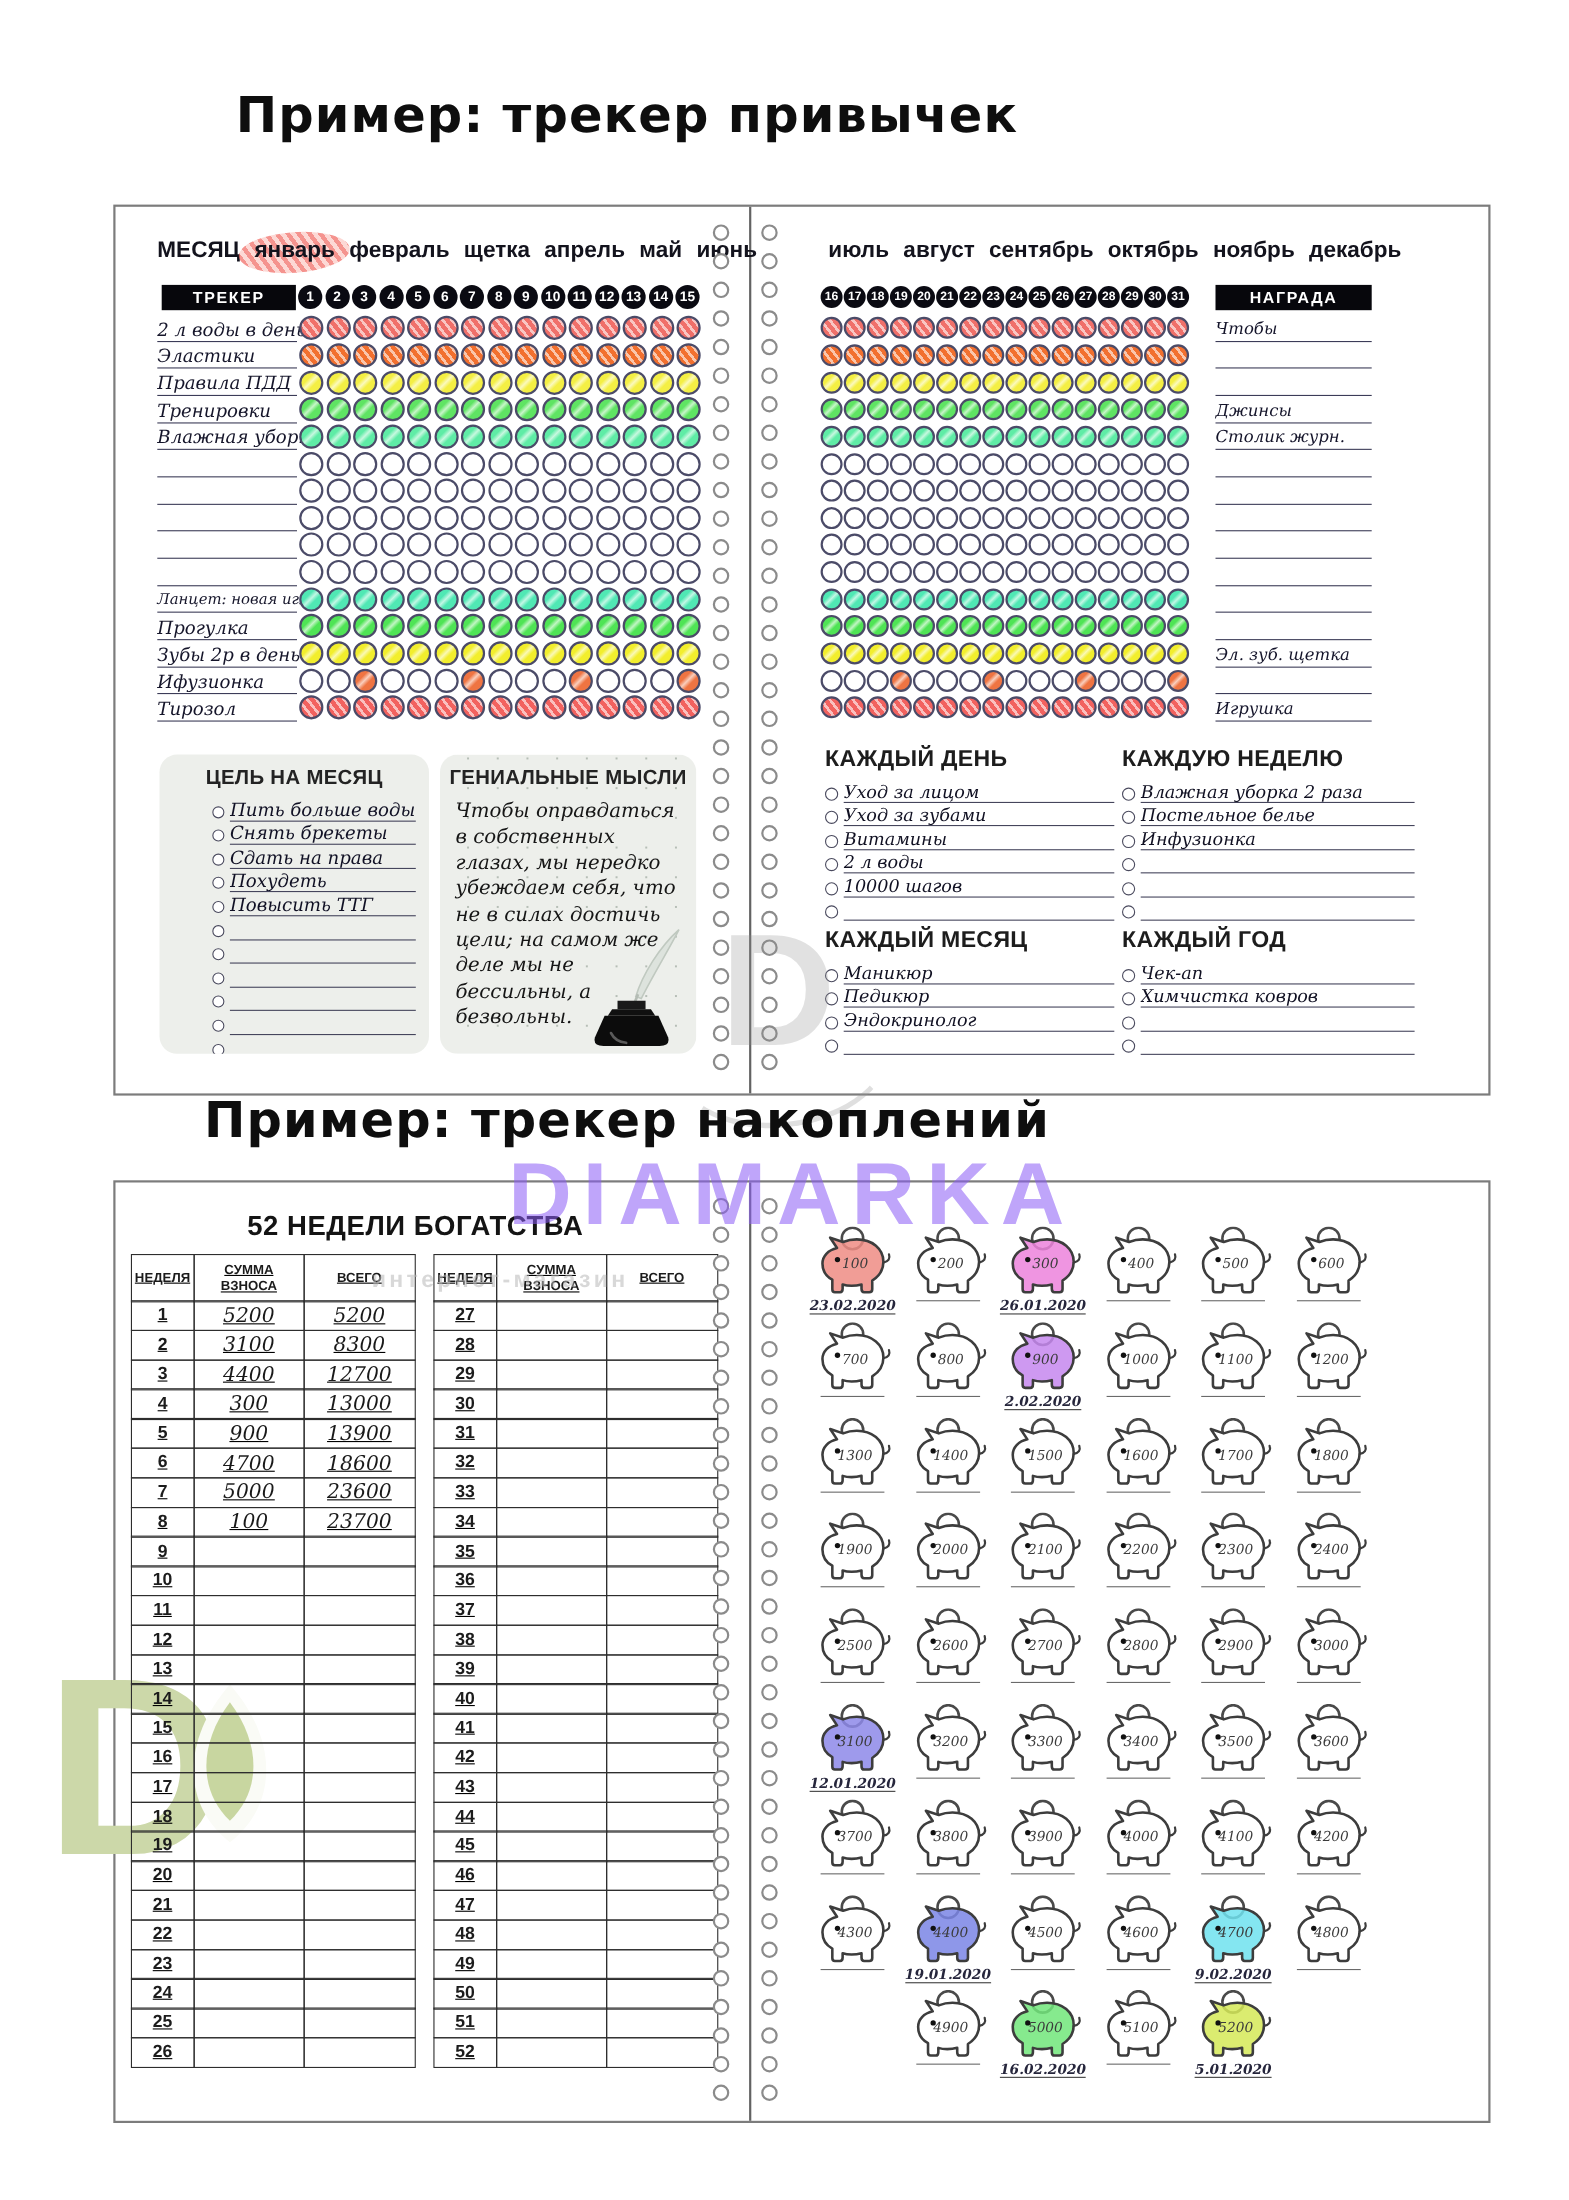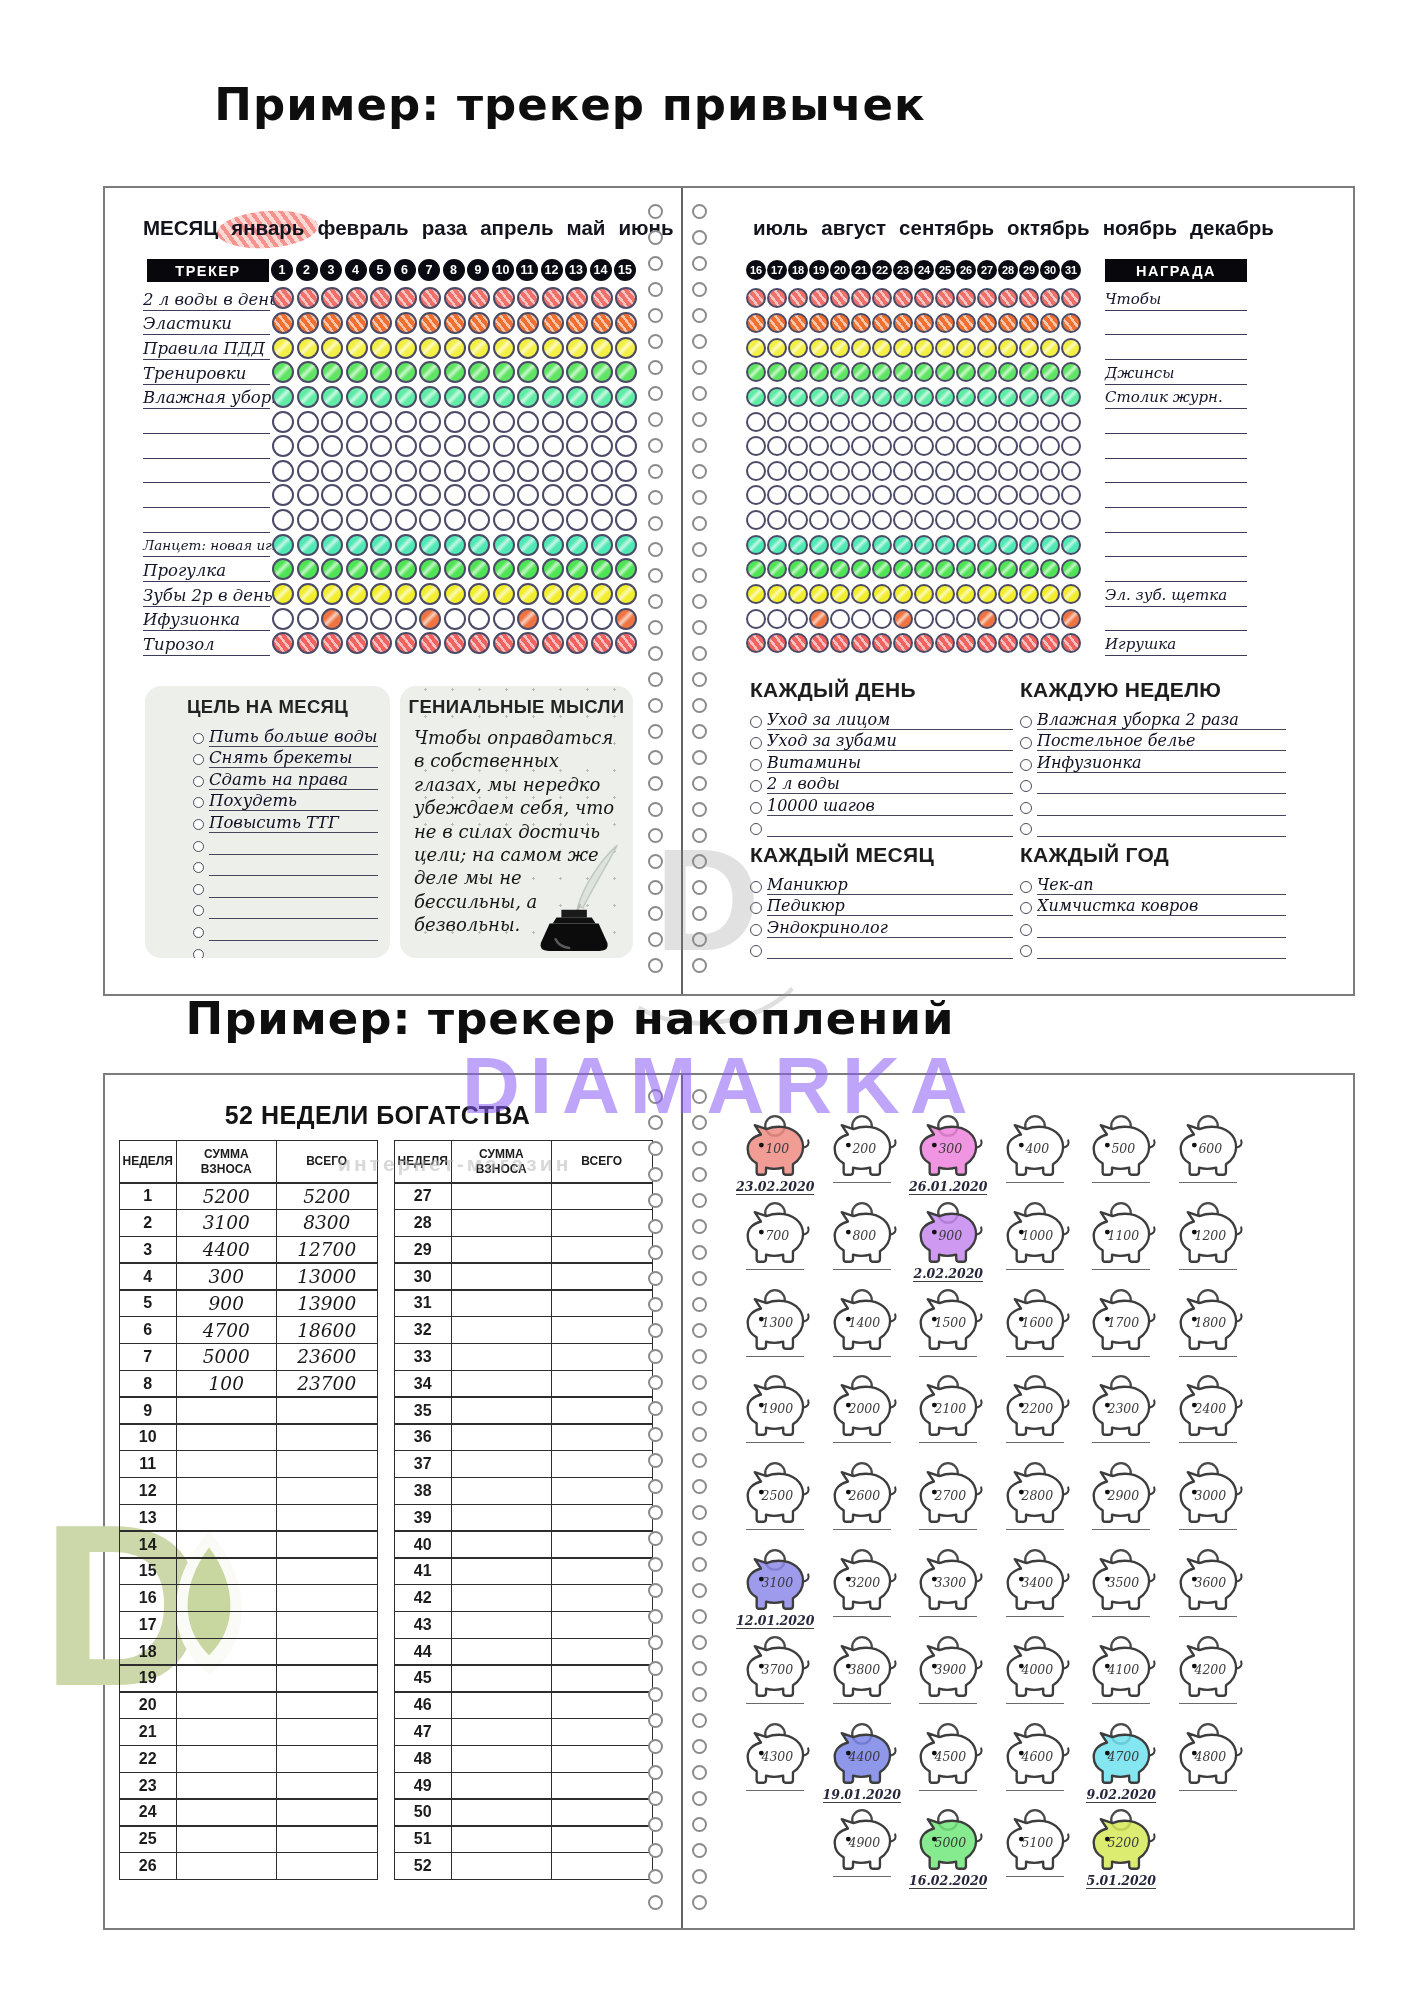--- a/index.html
+++ b/index.html
@@ -64,21 +64,21 @@
   #per-2{left:645px;top:655px;width:263px;}
   #per-3{left:915px;top:655px;width:266px;}
   .ptitle{font-weight:700;font-size:21px;color:#1d1d1d;margin-bottom:6px;letter-spacing:.3px;}
   .pitem{display:flex;align-items:flex-end;gap:5px;height:21.5px;}
   .pitem .bullet{width:12px;height:12px;min-width:12px;margin-bottom:2px;}
   .ptext{flex:1;border-bottom:1.6px solid #45455c;font-size:16px;height:19px;line-height:20px;white-space:nowrap;overflow:hidden;color:#101022;}
   
   #s-title{position:absolute;left:0;top:26px;width:545px;text-align:center;font-weight:700;font-size:25px;color:#141414;letter-spacing:.5px;}
   #s-tables{position:absolute;left:13px;top:64px;display:flex;gap:15px;z-index:1;}
   .stable{display:flex;flex-direction:column;padding-top:2px;padding-left:2px;}
-  .srow{display:grid;grid-template-columns:57px 100px 101px;}
+  .srow{display:grid;grid-template-columns:57px 100px 101px;text-decoration:underline;}
   .scell{border:1.5px solid #2d2d2d;margin-top:-1.5px;margin-left:-1.5px;display:flex;align-items:center;justify-content:center;text-align:center;background:transparent;box-sizing:content-box;}
   .srow.head .scell{height:42px;font-weight:700;font-size:12px;line-height:1.2;padding:0 6px;color:#1b1b1b;}
   .srow:not(.head) .scell{height:26.3px;}
   .scell.c0{font-weight:700;font-size:16px;color:#1c1c1c;font-family:"Liberation Sans",sans-serif;}
   .srow.head .scell.c0{font-size:12px;}
   .scell.c1,.scell.c2{font-size:18.5px;color:#191919;}
   
   #green-d{position:absolute;left:-64px;top:425px;width:300px;height:290px;z-index:0;}
   .bigD{font-weight:800;font-size:230px;line-height:.92;color:#ccd8a9;font-family:"Liberation Sans",sans-serif;}
   #green-d svg{position:absolute;left:118px;top:28px;width:100px;height:150px;}
@@ -163,21 +163,21 @@
       <span class="ring"></span>
       <span class="ring"></span>
       <span class="ring"></span>
       <span class="ring"></span>
     </div>
 
   <div id="months-left" class="monthsrow">
     <span>МЕСЯЦ</span>
   <span class="month hl">январь</span>
       <span class="month">февраль</span>
-      <span class="month">раза</span>
+      <span class="month">щетка</span>
       <span class="month">апрель</span>
       <span class="month">май</span>
       <span class="month">июнь</span>
     </div>
   <div id="months-right" class="monthsrow">
       <span class="month">июль</span>
       <span class="month">август</span>
       <span class="month">сентябрь</span>
       <span class="month">октябрь</span>
       <span class="month">ноябрь</span>

